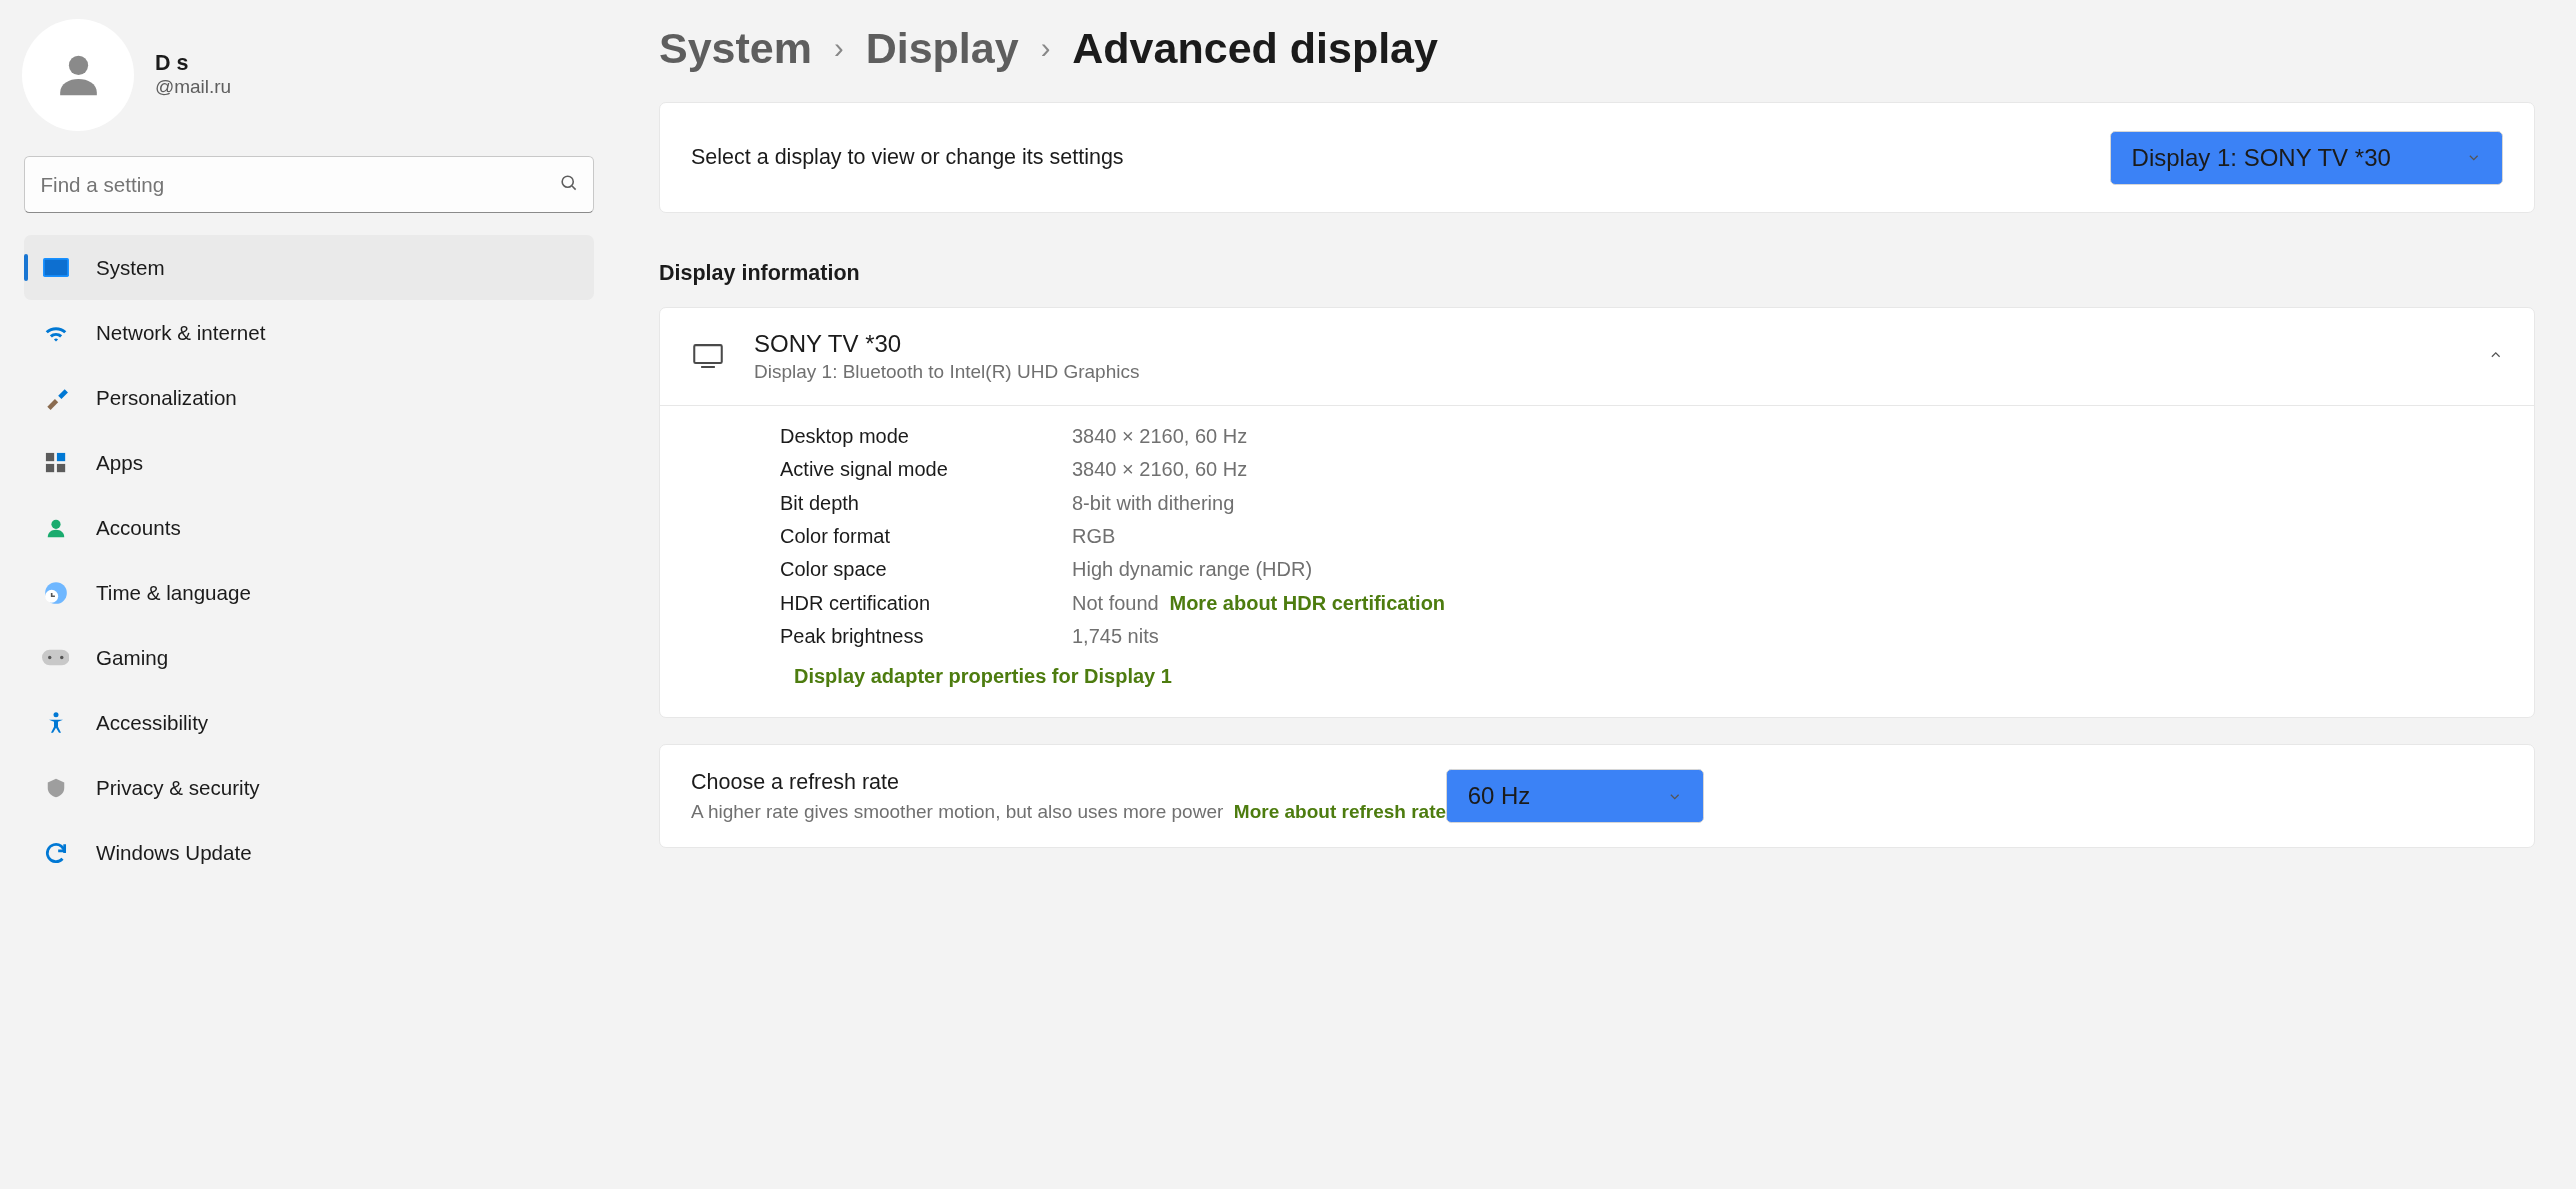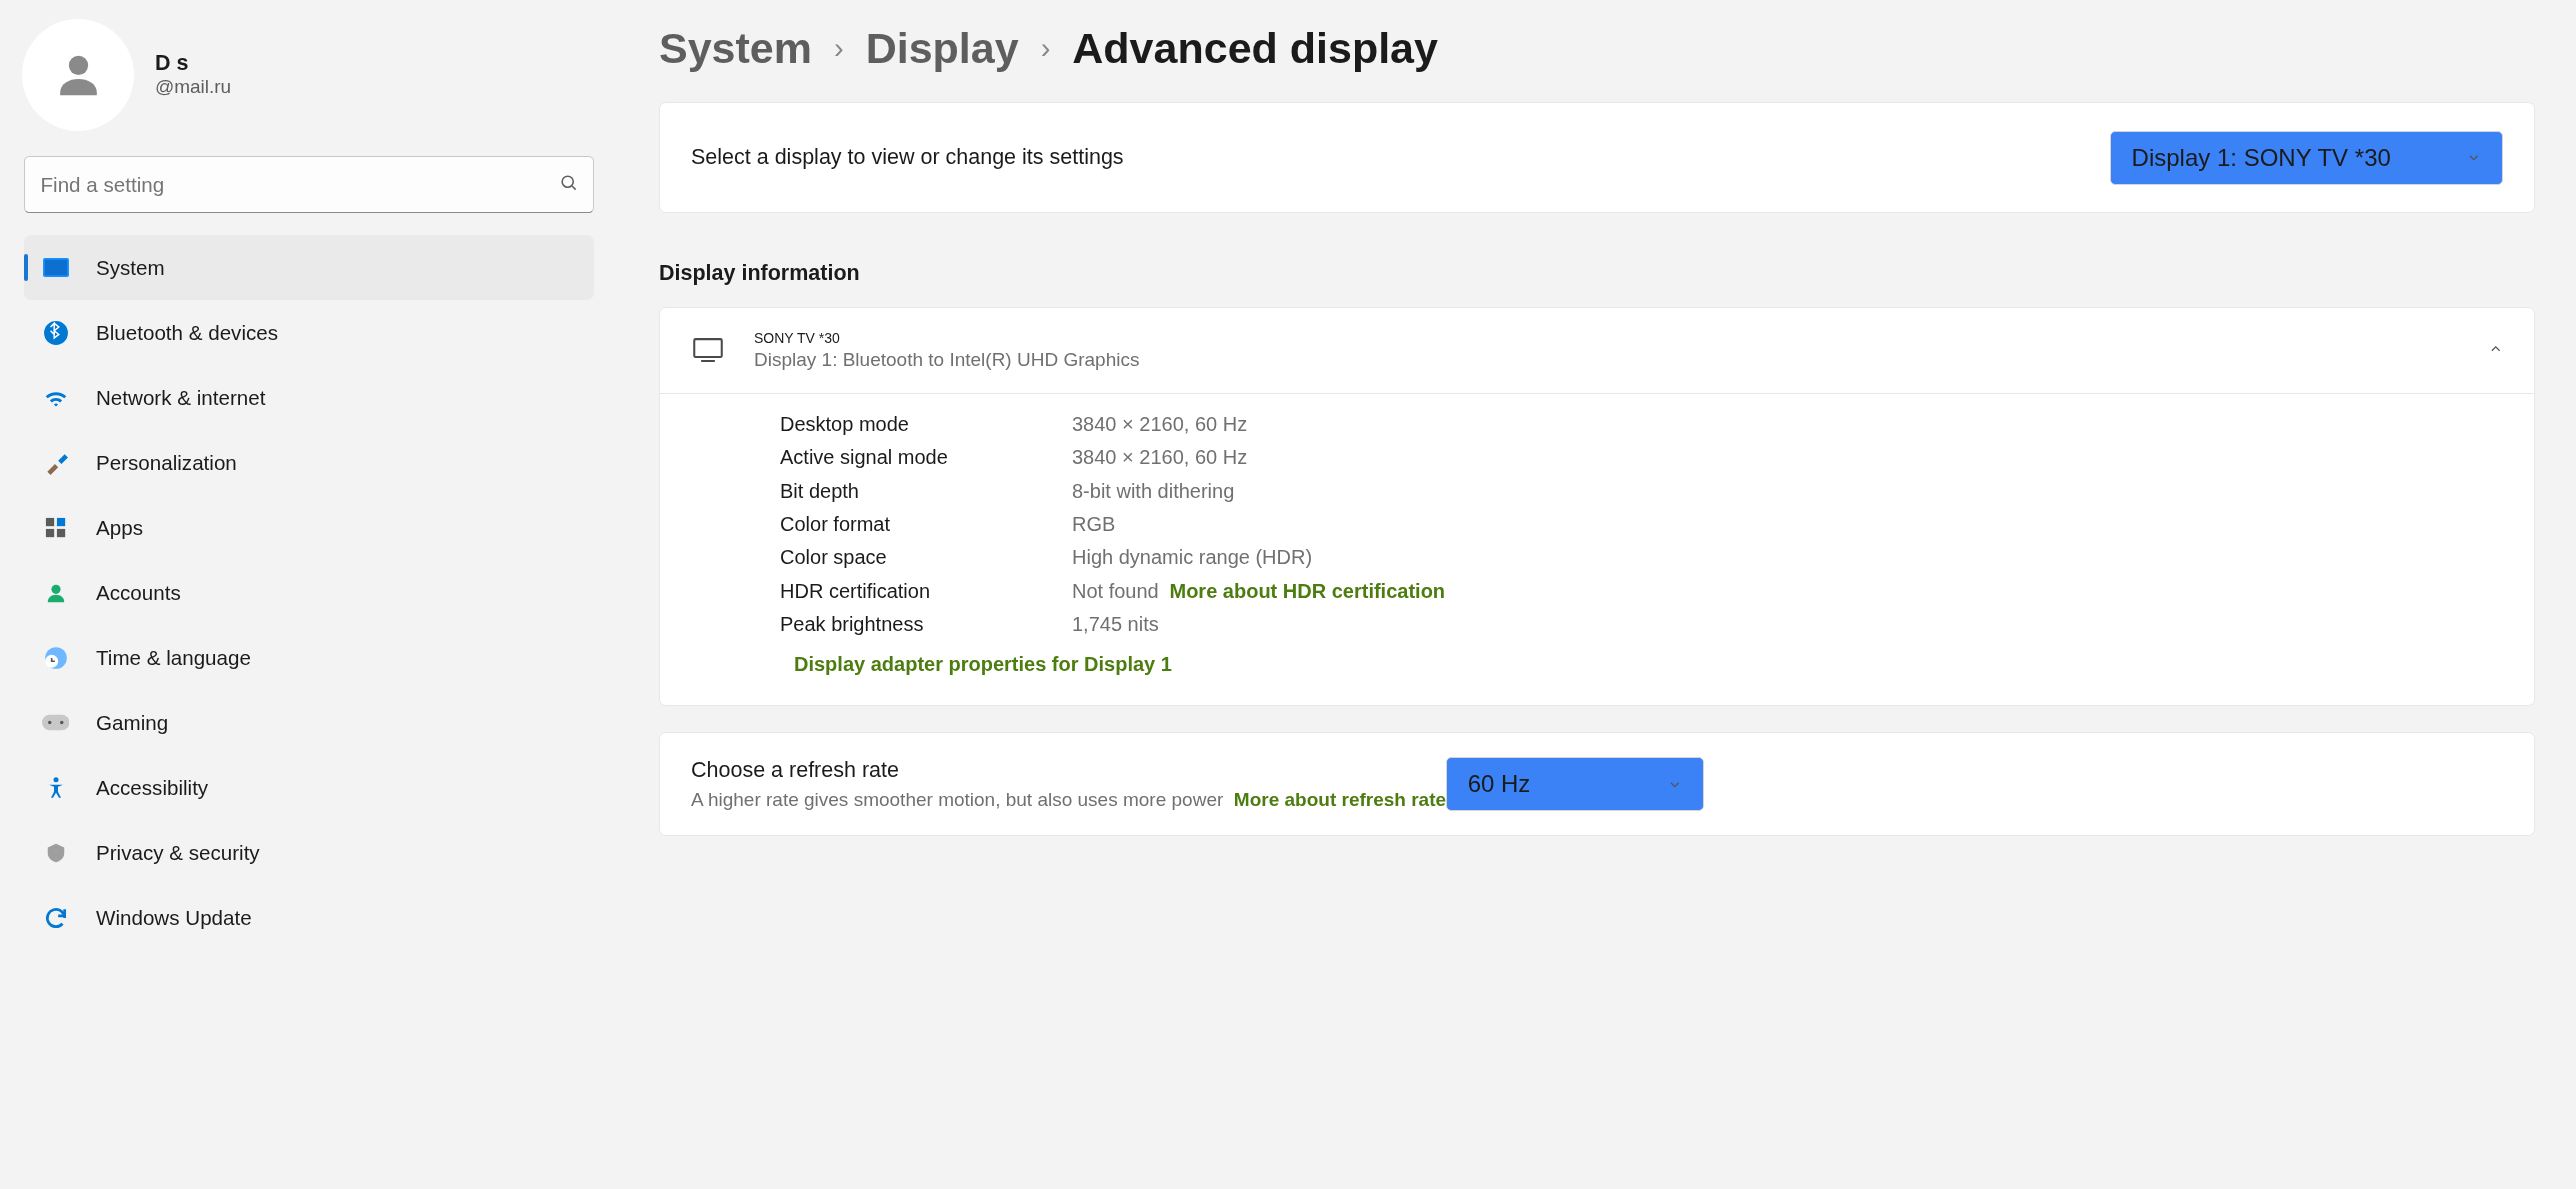--- a/index.html
+++ b/index.html
@@ -140,21 +140,21 @@
   }
 
   .display-card { overflow: hidden; }
   .display-header {
     display: flex;
     align-items: center;
     gap: 29px;
     padding: 22px 31px;
     border-bottom: 0.9px solid #e7e7e7;
   }
-  .display-header .title { font-size: 14px; font-weight: 400; }
+  .display-header .title { font-size: 24px; font-weight: 400; }
   .display-header .sub { font-size: 19px; color: #707070; margin-top: 3.4px; }
   .expand-icon { margin-left: auto; color: #696969; }
 
   .info-table { padding: 13.7px 31px 20.6px 120px; }
   .info-row { display: flex; padding: 5.2px 0; font-size: 20px; }
   .info-row .k { width: 292px; }
   .info-row .v { color: #707070; }
   .info-row .link, .link { color: #4d7c0f; cursor:pointer; font-weight: 600; }
   .adapter-link { padding: 12px 0 8.6px 0; font-size: 20px; margin-left: 14px; }
 
@@ -205,29 +205,20 @@
       <span class="nav-icon">
         <svg width="26" height="19" viewBox="0 0 30 22">
             <rect width="30" height="22" rx="2" fill="#1890ff"></rect>
             <rect x="2" y="2" width="26" height="18" rx="1" fill="#0d6fd0"></rect>
           </svg>
       </span>
       <span>System</span>
     </div>
     <div class="nav-item">
       <span class="nav-icon">
-        <svg width="26" height="26" viewBox="0 0 24 24">
-            <circle cx="12" cy="12" r="11" fill="#0078d4"></circle>
-            <path d="M11 6l5 4-5 4 5 4-5 4V6l-4 4m0 4l4 4" stroke="#fff" stroke-width="1.6" fill="none" transform="translate(1 -2) scale(.85)"></path>
-          </svg>
-      </span>
-      <span>Bluetooth &amp; devices</span>
-    </div>
-    <div class="nav-item">
-      <span class="nav-icon">
         <svg width="26" height="20.6" viewBox="0 0 24 20" fill="#0078d4">
             <path d="M12 18l-2-2a3 3 0 014 0zM6 12a9 9 0 0112 0l-2 2a6 6 0 00-8 0zM2 8a15 15 0 0120 0l-2 2a12 12 0 00-16 0z"></path>
           </svg>
       </span>
       <span>Network &amp; internet</span>
     </div>
     <div class="nav-item">
       <span class="nav-icon">
         <svg width="26" height="26" viewBox="0 0 24 24">
             <path fill="#8a6b4f" d="M4 20l7-7 3 3-7 7z"></path>

